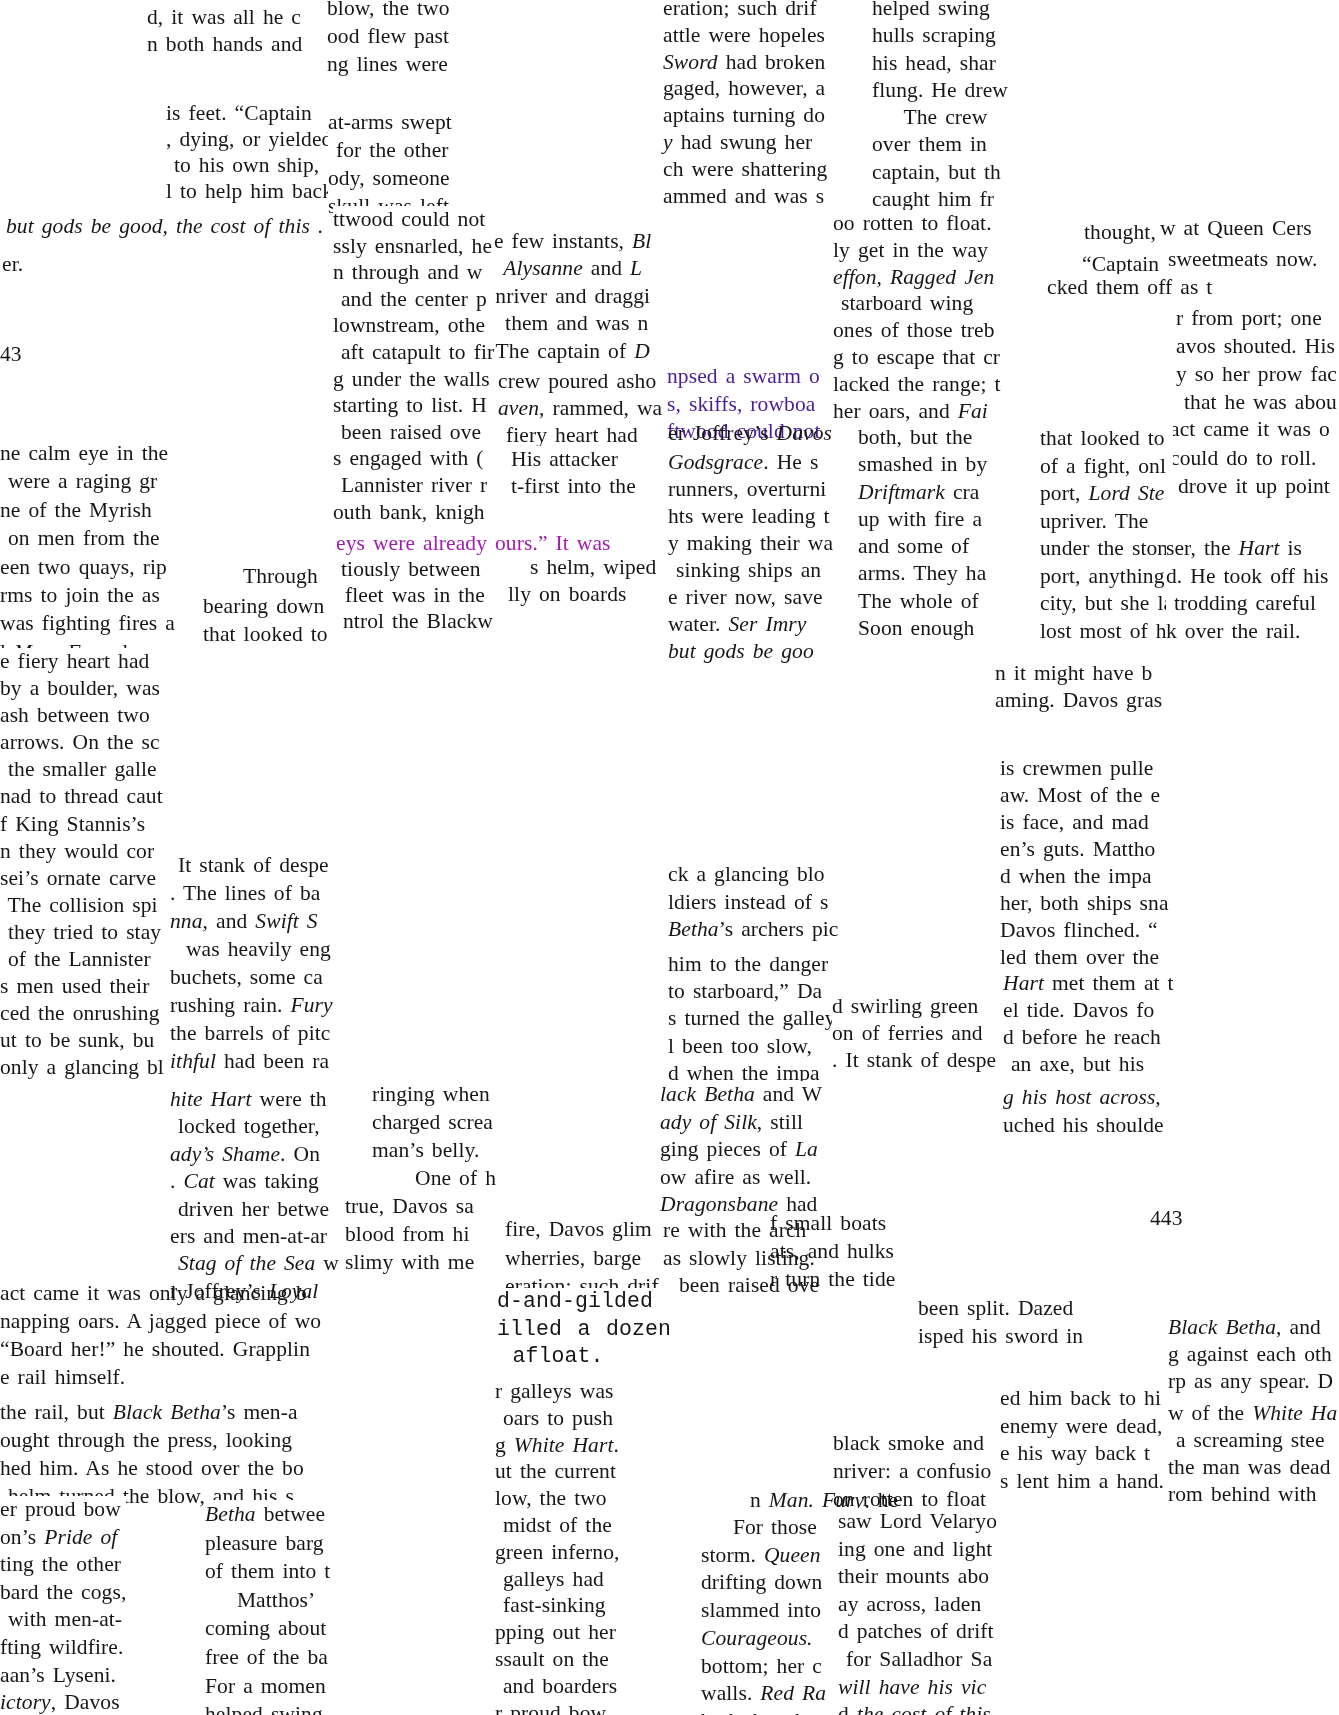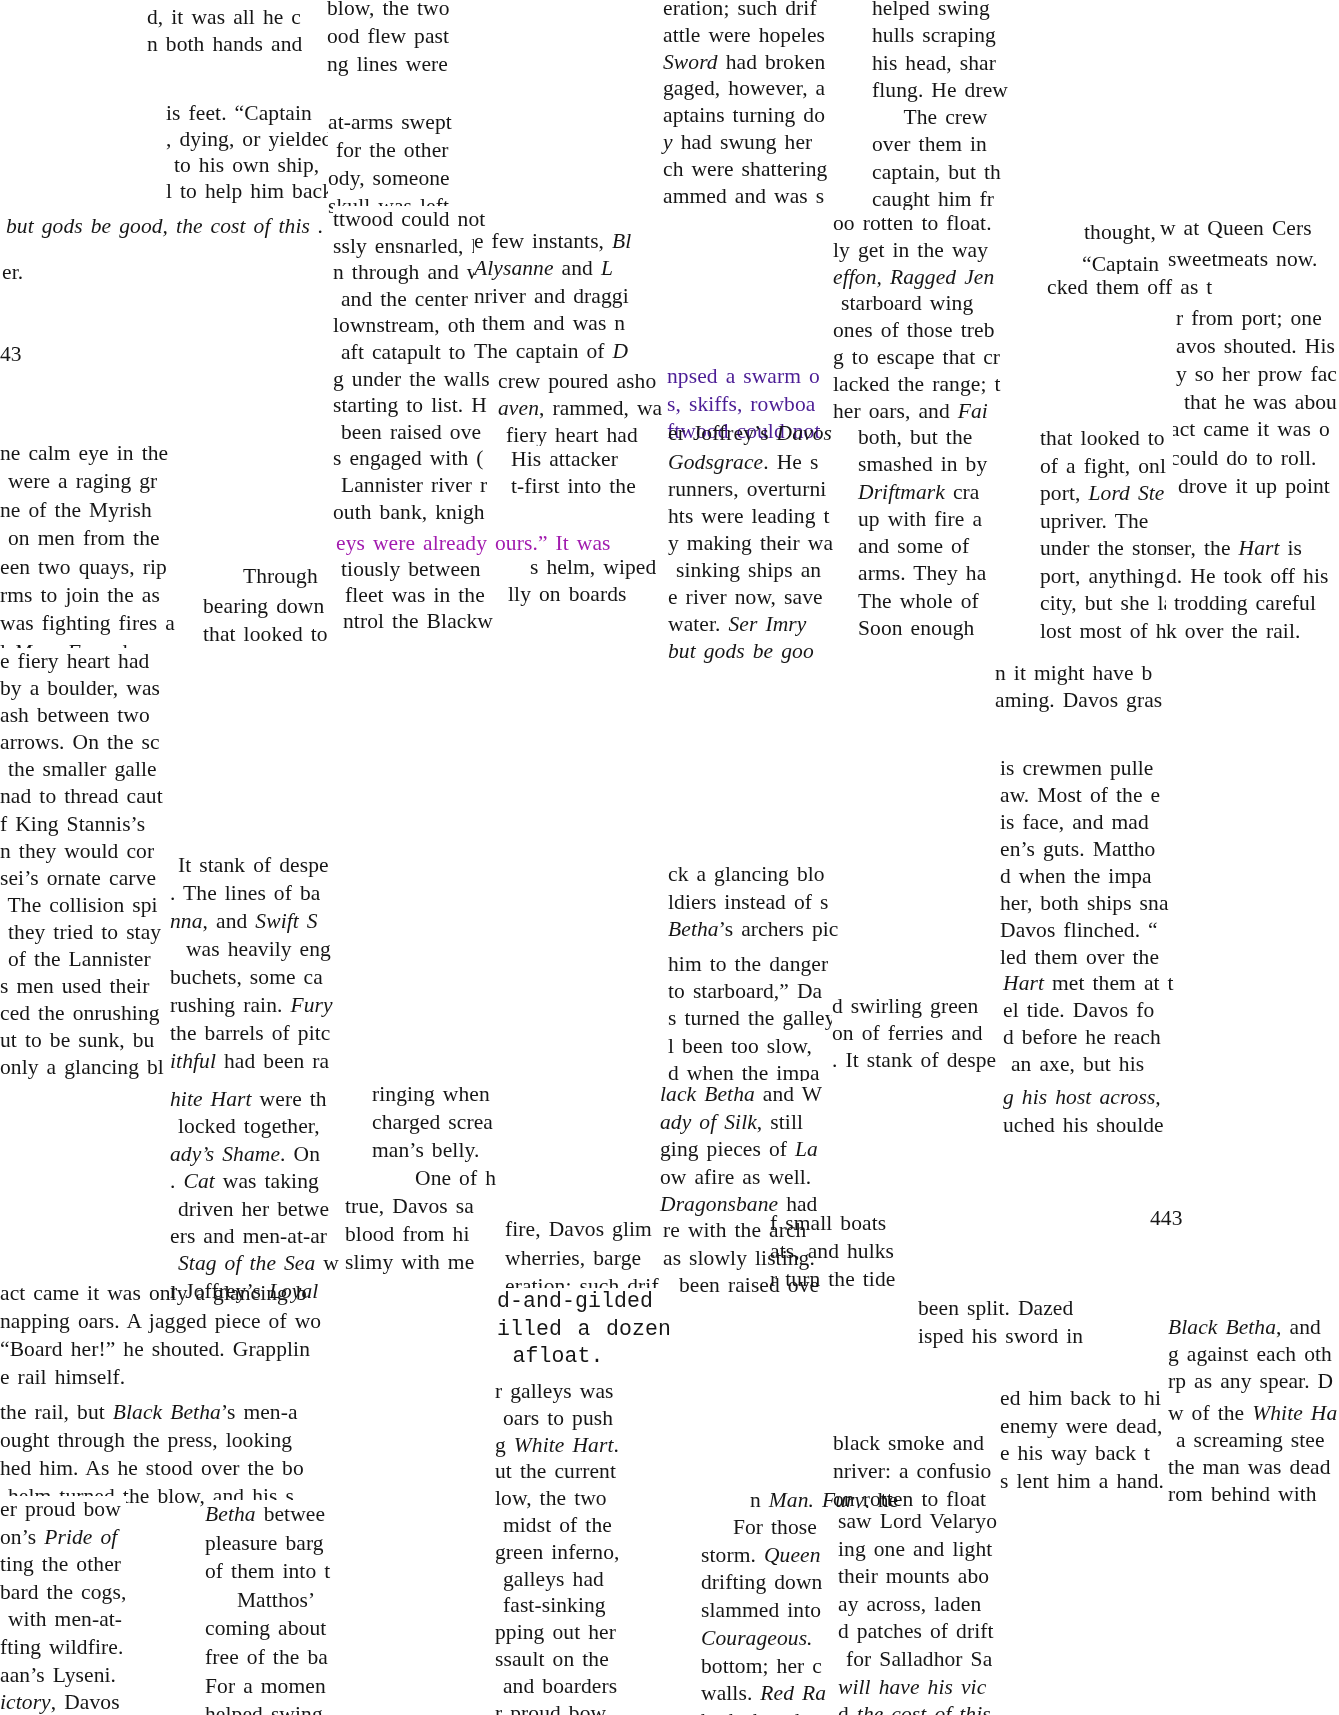--- a/index.html
+++ b/index.html
@@ -22,41 +22,41 @@
 </head>
 <body>
 
 <div class="canvas" style="width: 1339px; height: 1715px; background: rgb(255, 255, 255);">
   <div>
       <div class="frag" style="left: 147px; top: 4px; line-height: 27px; color: rgb(22, 22, 22);"><div class="ln"><span>d, it was all he c</span></div><div class="ln"><span>n both hands and</span></div></div>
       <div class="frag" style="left: 327px; top: -6px; line-height: 28px; color: rgb(22, 22, 22);"><div class="ln"><span>blow, the two</span></div><div class="ln"><span>ood flew past</span></div><div class="ln"><span>ng lines were</span></div></div>
       <div class="frag" style="left: 166px; top: 100px; line-height: 26px; color: rgb(22, 22, 22);"><div class="ln"><span>is feet. “Captain</span></div><div class="ln"><span>, dying, or yielded</span></div><div class="ln"><span> to his own ship,</span></div><div class="ln"><span>l to help him back</span></div></div>
       <div class="frag" style="left: 328px; top: 108px; line-height: 28px; color: rgb(22, 22, 22);"><div class="ln"><span>at-arms swept</span></div><div class="ln"><span> for the other</span></div><div class="ln"><span>ody, someone</span></div><div class="ln"><span>skull was left</span></div></div>
       <div class="frag" style="left: 6px; top: 212px; line-height: 28px; color: rgb(22, 22, 22);"><div class="ln"><i>but gods be good, the cost of this .</i></div></div>
-      <div class="frag" style="left: 2px; top: 250px; line-height: 28px; color: rgb(22, 22, 22); margin-top: 8px;"><div class="ln"><span>er.</span></div></div>
+      <div class="frag" style="left: 2px; top: 250px; line-height: 28px; color: rgb(22, 22, 22);"><div class="ln"><span>er.</span></div></div>
       <div class="frag" style="left: 0px; top: 342px; line-height: 24px; color: rgb(22, 22, 22);"><div class="ln"><span>43</span></div></div>
       <div class="frag" style="left: 333px; top: 206px; line-height: 26.6px; color: rgb(22, 22, 22);"><div class="ln"><span>ttwood could not</span></div><div class="ln"><span>ssly ensnarled, he</span></div><div class="ln"><span>n through and w</span></div><div class="ln"><span> and the center p</span></div><div class="ln"><span>lownstream, othe</span></div><div class="ln"><span> aft catapult to fir</span></div><div class="ln"><span>g under the walls</span></div><div class="ln"><span>starting to list. H</span></div><div class="ln"><span> been raised ove</span></div><div class="ln"><span>s engaged with (</span></div><div class="ln"><span> Lannister river r</span></div><div class="ln"><span>outh bank, knigh</span></div></div>
       <div class="frag" style="left: 336px; top: 530px; line-height: 27px; color: #a21caf;"><div class="ln"><span>eys were already ours.” It was</span></div></div>
       <div class="frag" style="left: 341px; top: 556px; line-height: 27px; color: rgb(22, 22, 22);"><div class="ln"><span>tiously between</span></div></div>
       <div class="frag" style="left: 530px; top: 554px; line-height: 27px; color: rgb(22, 22, 22);"><div class="ln"><span>s helm, wiped</span></div></div>
       <div class="frag" style="left: 508px; top: 581px; line-height: 27px; color: rgb(22, 22, 22);"><div class="ln"><span>lly on boards</span></div></div>
       <div class="frag" style="left: 345px; top: 582px; line-height: 27px; color: rgb(22, 22, 22);"><div class="ln"><span>fleet was in the</span></div></div>
       <div class="frag" style="left: 343px; top: 608px; line-height: 27px; color: rgb(22, 22, 22);"><div class="ln"><span>ntrol the Blackw</span></div></div>
       <div class="frag" style="left: 243px; top: 562px; line-height: 28px; color: rgb(22, 22, 22);"><div class="ln"><span>Through</span></div></div>
       <div class="frag" style="left: 203px; top: 592px; line-height: 28px; color: rgb(22, 22, 22);"><div class="ln"><span>bearing down</span></div><div class="ln"><span>that looked to</span></div></div>
       <div class="frag" style="left: 0px; top: 439px; line-height: 28.4px; color: rgb(22, 22, 22);"><div class="ln"><span>ne calm eye in the</span></div><div class="ln"><span> were a raging gr</span></div><div class="ln"><span>ne of the Myrish</span></div><div class="ln"><span> on men from the</span></div><div class="ln"><span>een two quays, rip</span></div><div class="ln"><span>rms to join the as</span></div><div class="ln"><span>was fighting fires a</span></div><div class="ln"><span>l </span><i>Man. Fury</i><span>, her</span></div></div>
       <div class="frag" style="left: 0px; top: 648px; line-height: 27.1px; color: rgb(22, 22, 22);"><div class="ln"><span>e fiery heart had</span></div><div class="ln"><span>by a boulder, was</span></div><div class="ln"><span>ash between two </span></div><div class="ln"><span>arrows. On the sc</span></div><div class="ln"><span> the smaller galle</span></div><div class="ln"><span>nad to thread caut</span></div><div class="ln"><span>f King Stannis’s</span></div><div class="ln"><span>n they would cor</span></div><div class="ln"><span>sei’s ornate carve</span></div><div class="ln"><span> The collision spi</span></div><div class="ln"><span> they tried to stay</span></div><div class="ln"><span> of the Lannister</span></div><div class="ln"><span>s men used their</span></div><div class="ln"><span>ced the onrushing</span></div><div class="ln"><span>ut to be sunk, bu</span></div><div class="ln"><span>only a glancing bl</span></div></div>
       <div class="frag" style="left: 170px; top: 851px; line-height: 28px; color: rgb(22, 22, 22);"><div class="ln"><span> It stank of despe</span></div><div class="ln"><span>. The lines of ba</span></div><div class="ln"><i>nna</i><span>, and </span><i>Swift S</i></div><div class="ln"><span>  was heavily eng</span></div><div class="ln"><span>buchets, some ca</span></div><div class="ln"><span>rushing rain. </span><i>Fury</i></div><div class="ln"><span>the barrels of pitc</span></div><div class="ln"><i>ithful</i><span> had been ra</span></div></div>
       <div class="frag" style="left: 170px; top: 1086px; line-height: 27.4px; color: rgb(22, 22, 22);"><div class="ln"><i>hite Hart</i><span> were th</span></div><div class="ln"><span> locked together, </span></div><div class="ln"><i>ady’s Shame</i><span>. On</span></div><div class="ln"><span>. </span><i>Cat</i><span> was taking </span></div><div class="ln"><span> driven her betwe</span></div><div class="ln"><span>ers and men-at-ar</span></div><div class="ln"><span> </span><i>Stag of the Sea</i><span> w</span></div><div class="ln"><span>r Joffrey’s </span><i>Loyal</i></div></div>
       <div class="frag transparent" style="left: 0px; top: 1279px; line-height: 28px; color: rgb(22, 22, 22);"><div class="ln"><span>act came it was only a glancing b</span></div></div>
       <div class="frag" style="left: 0px; top: 1307px; line-height: 28px; color: rgb(22, 22, 22);"><div class="ln"><span>napping oars. A jagged piece of wo</span></div><div class="ln"><span>“Board her!” he shouted. Grapplin</span></div><div class="ln"><span>e rail himself.</span></div></div>
       <div class="frag" style="left: 0px; top: 1398px; line-height: 28px; color: rgb(22, 22, 22);"><div class="ln"><span>the rail, but </span><i>Black Betha</i><span>’s men-a </span></div><div class="ln"><span>ought through the press, looking </span></div><div class="ln"><span>hed him. As he stood over the bo</span></div><div class="ln"><span> helm turned the blow, and his s</span></div></div>
       <div class="frag" style="left: 0px; top: 1496px; line-height: 27.6px; color: rgb(22, 22, 22);"><div class="ln"><span>er proud bow</span></div><div class="ln"><span>on’s </span><i>Pride of</i></div><div class="ln"><span>ting the other</span></div><div class="ln"><span>bard the cogs,</span></div><div class="ln"><span> with men-at-</span></div><div class="ln"><span>fting wildfire.</span></div><div class="ln"><span>aan’s Lyseni.</span></div><div class="ln"><i>ictory</i><span>, Davos</span></div></div>
       <div class="frag" style="left: 205px; top: 1500px; line-height: 28.6px; color: rgb(22, 22, 22);"><div class="ln"><i>Betha</i><span> betwee</span></div><div class="ln"><span>pleasure barg</span></div><div class="ln"><span>of them into t</span></div><div class="ln"><span>    Matthos’</span></div><div class="ln"><span>coming about</span></div><div class="ln"><span>free of the ba</span></div><div class="ln"><span>For a momen</span></div><div class="ln"><span>helped swing</span></div></div>
-      <div class="frag" style="left: 474px; top: 228px; line-height: 27.4px; color: rgb(22, 22, 22);"><div class="ln"><span>e few instants, </span><i>Bl</i></div><div class="ln"><i>Alysanne</i><span> and </span><i>L</i></div><div class="ln"><span>nriver and draggi</span></div><div class="ln"><span> them and was n</span></div><div class="ln"><span>The captain of </span><i>D</i></div></div>
+      <div class="frag" style="left: 494px; top: 228px; line-height: 27.4px; color: rgb(22, 22, 22); text-align: center;"><div class="ln"><span>e few instants, </span><i>Bl</i></div><div class="ln"><i>Alysanne</i><span> and </span><i>L</i></div><div class="ln"><span>nriver and draggi</span></div><div class="ln"><span> them and was n</span></div><div class="ln"><span>The captain of </span><i>D</i></div></div>
       <div class="frag" style="left: 498px; top: 368px; line-height: 27px; color: rgb(22, 22, 22);"><div class="ln"><span>crew poured asho</span></div><div class="ln"><i>aven</i><span>, rammed, wa</span></div><div class="ln"><span> fiery heart had</span></div></div>
       <div class="frag" style="left: 511px; top: 446px; line-height: 27px; color: rgb(22, 22, 22);"><div class="ln"><span>His attacker</span></div><div class="ln"><span>t-first into the</span></div></div>
       <div class="frag" style="left: 667px; top: 363px; line-height: 27.5px; color: #4c1d95;"><div class="ln"><span>npsed a swarm o</span></div><div class="ln"><span>s, skiffs, rowboa</span></div><div class="ln"><span>ftwood could not</span></div></div>
       <div class="frag transparent" style="left: 668px; top: 420px; line-height: 27px; color: rgb(22, 22, 22);"><div class="ln"><span>er Joffrey’s </span><i>Davos</i></div></div>
       <div class="frag" style="left: 668px; top: 449px; line-height: 27px; color: rgb(22, 22, 22);"><div class="ln"><i>Godsgrace</i><span>. He s</span></div><div class="ln"><span>runners, overturni</span></div><div class="ln"><span>hts were leading t</span></div><div class="ln"><span>y making their wa</span></div><div class="ln"><span> sinking ships an</span></div><div class="ln"><span>e river now, save</span></div><div class="ln"><span>water. </span><i>Ser Imry</i></div><div class="ln"><i>but gods be goo</i></div></div>
       <div class="frag" style="left: 663px; top: -5px; line-height: 26.8px; color: rgb(22, 22, 22);"><div class="ln"><span>eration; such drif</span></div><div class="ln"><span>attle were hopeles</span></div><div class="ln"><i>Sword</i><span> had broken</span></div><div class="ln"><span>gaged, however, a</span></div><div class="ln"><span>aptains turning do</span></div><div class="ln"><i>y</i><span> had swung her </span></div><div class="ln"><span>ch were shattering</span></div><div class="ln"><span>ammed and was s</span></div></div>
       <div class="frag" style="left: 872px; top: -5px; line-height: 27.3px; color: rgb(22, 22, 22);"><div class="ln"><span>helped swing</span></div><div class="ln"><span>hulls scraping</span></div><div class="ln"><span>his head, shar</span></div><div class="ln"><span>flung. He drew</span></div><div class="ln"><span>    The crew</span></div><div class="ln"><span>over them in</span></div><div class="ln"><span>captain, but th</span></div><div class="ln"><span>caught him fr</span></div></div>
       <div class="frag" style="left: 833px; top: 210px; line-height: 26.8px; color: rgb(22, 22, 22);"><div class="ln"><span>oo rotten to float.</span></div><div class="ln"><span>ly get in the way</span></div><div class="ln"><i>effon, Ragged Jen</i></div><div class="ln"><span> starboard wing</span></div><div class="ln"><span>ones of those treb</span></div><div class="ln"><span>g to escape that cr</span></div><div class="ln"><span>lacked the range; t</span></div><div class="ln"><span>her oars, and </span><i>Fai</i></div></div>
       <div class="frag" style="left: 858px; top: 424px; line-height: 27.3px; color: rgb(22, 22, 22);"><div class="ln"><span>both, but the</span></div><div class="ln"><span>smashed in by</span></div><div class="ln"><i>Driftmark</i><span> cra</span></div><div class="ln"><span>up with fire a</span></div><div class="ln"><span>and some of </span></div><div class="ln"><span>arms. They ha</span></div><div class="ln"><span>The whole of</span></div><div class="ln"><span>Soon enough</span></div></div>
       <div class="frag" style="left: 1040px; top: 219px; line-height: 27px; color: rgb(22, 22, 22); margin-left: 44px;"><div class="ln"><span>thought, </span><i>and </i></div></div>

